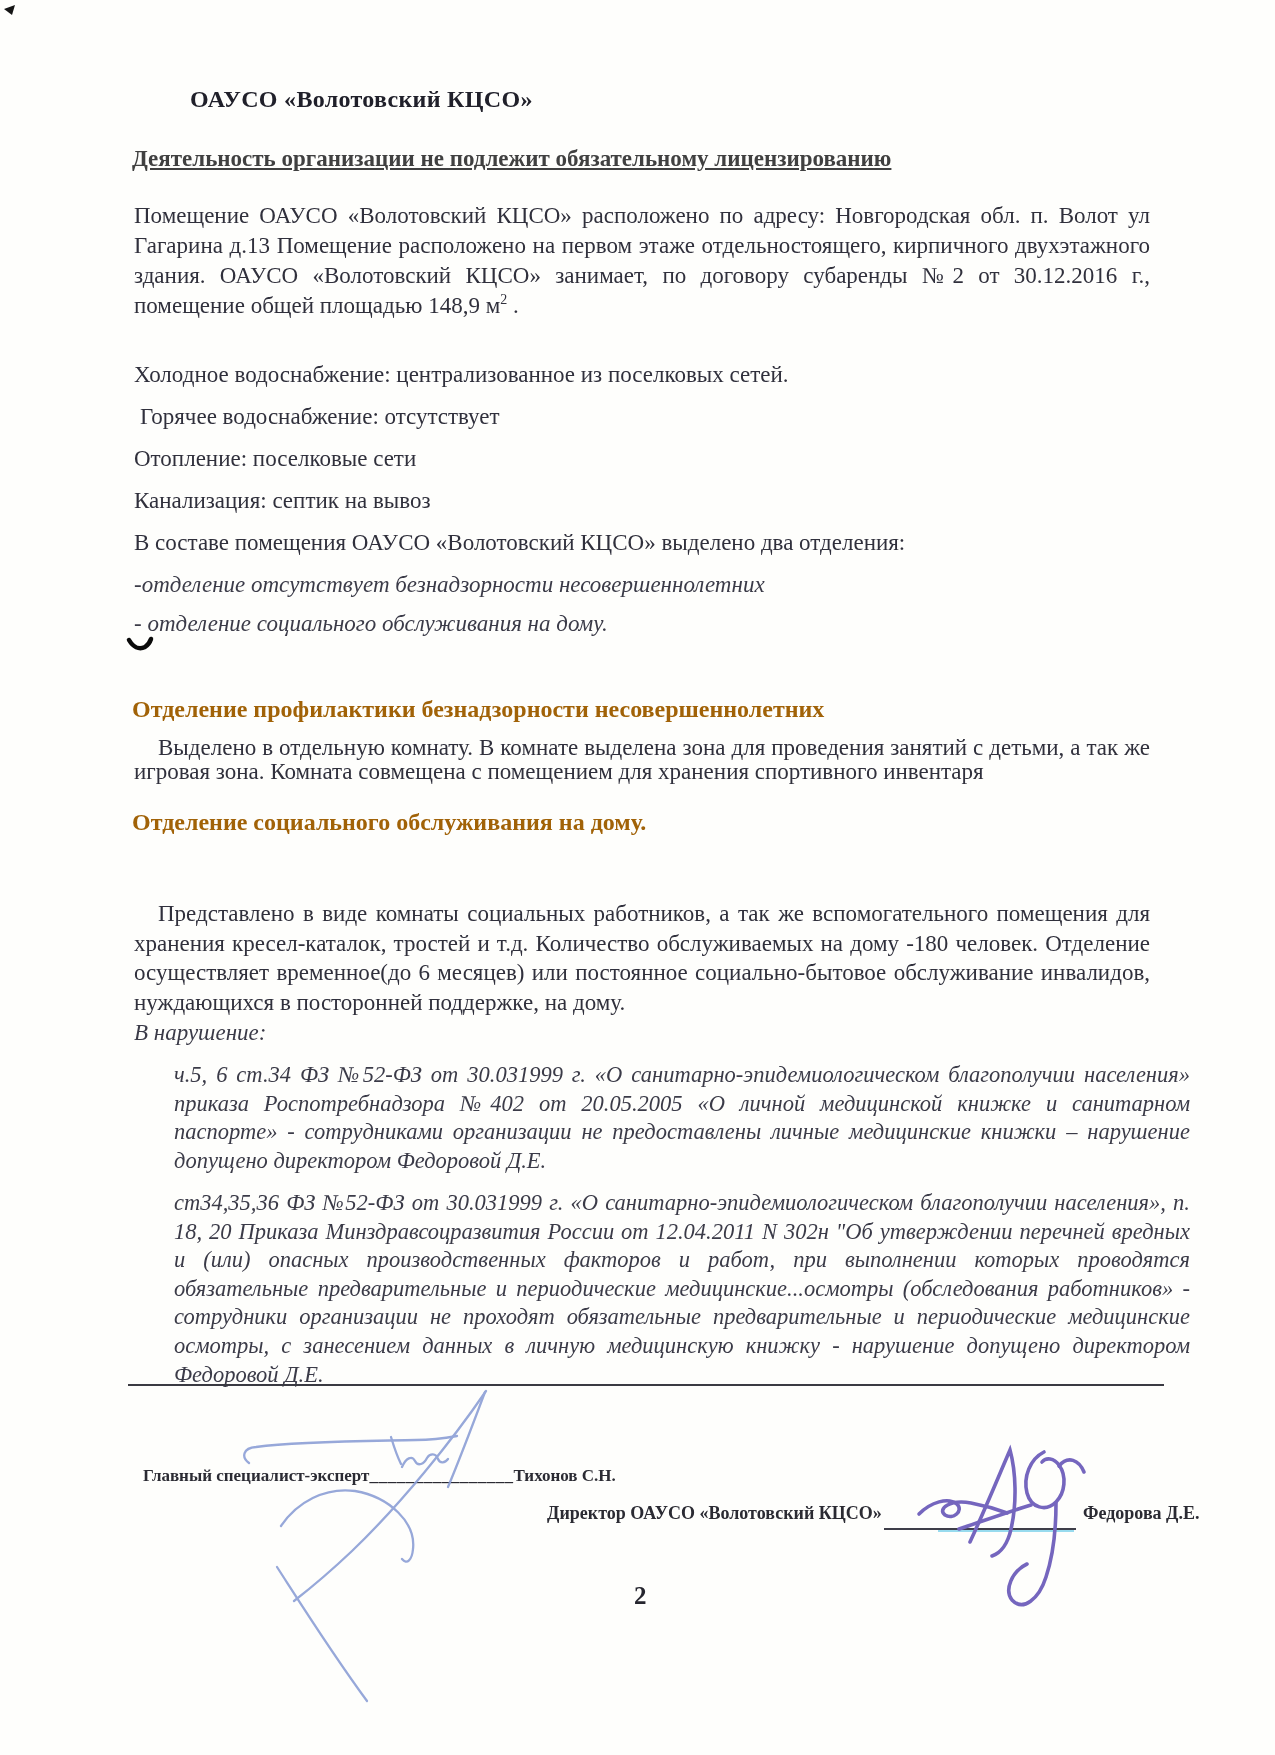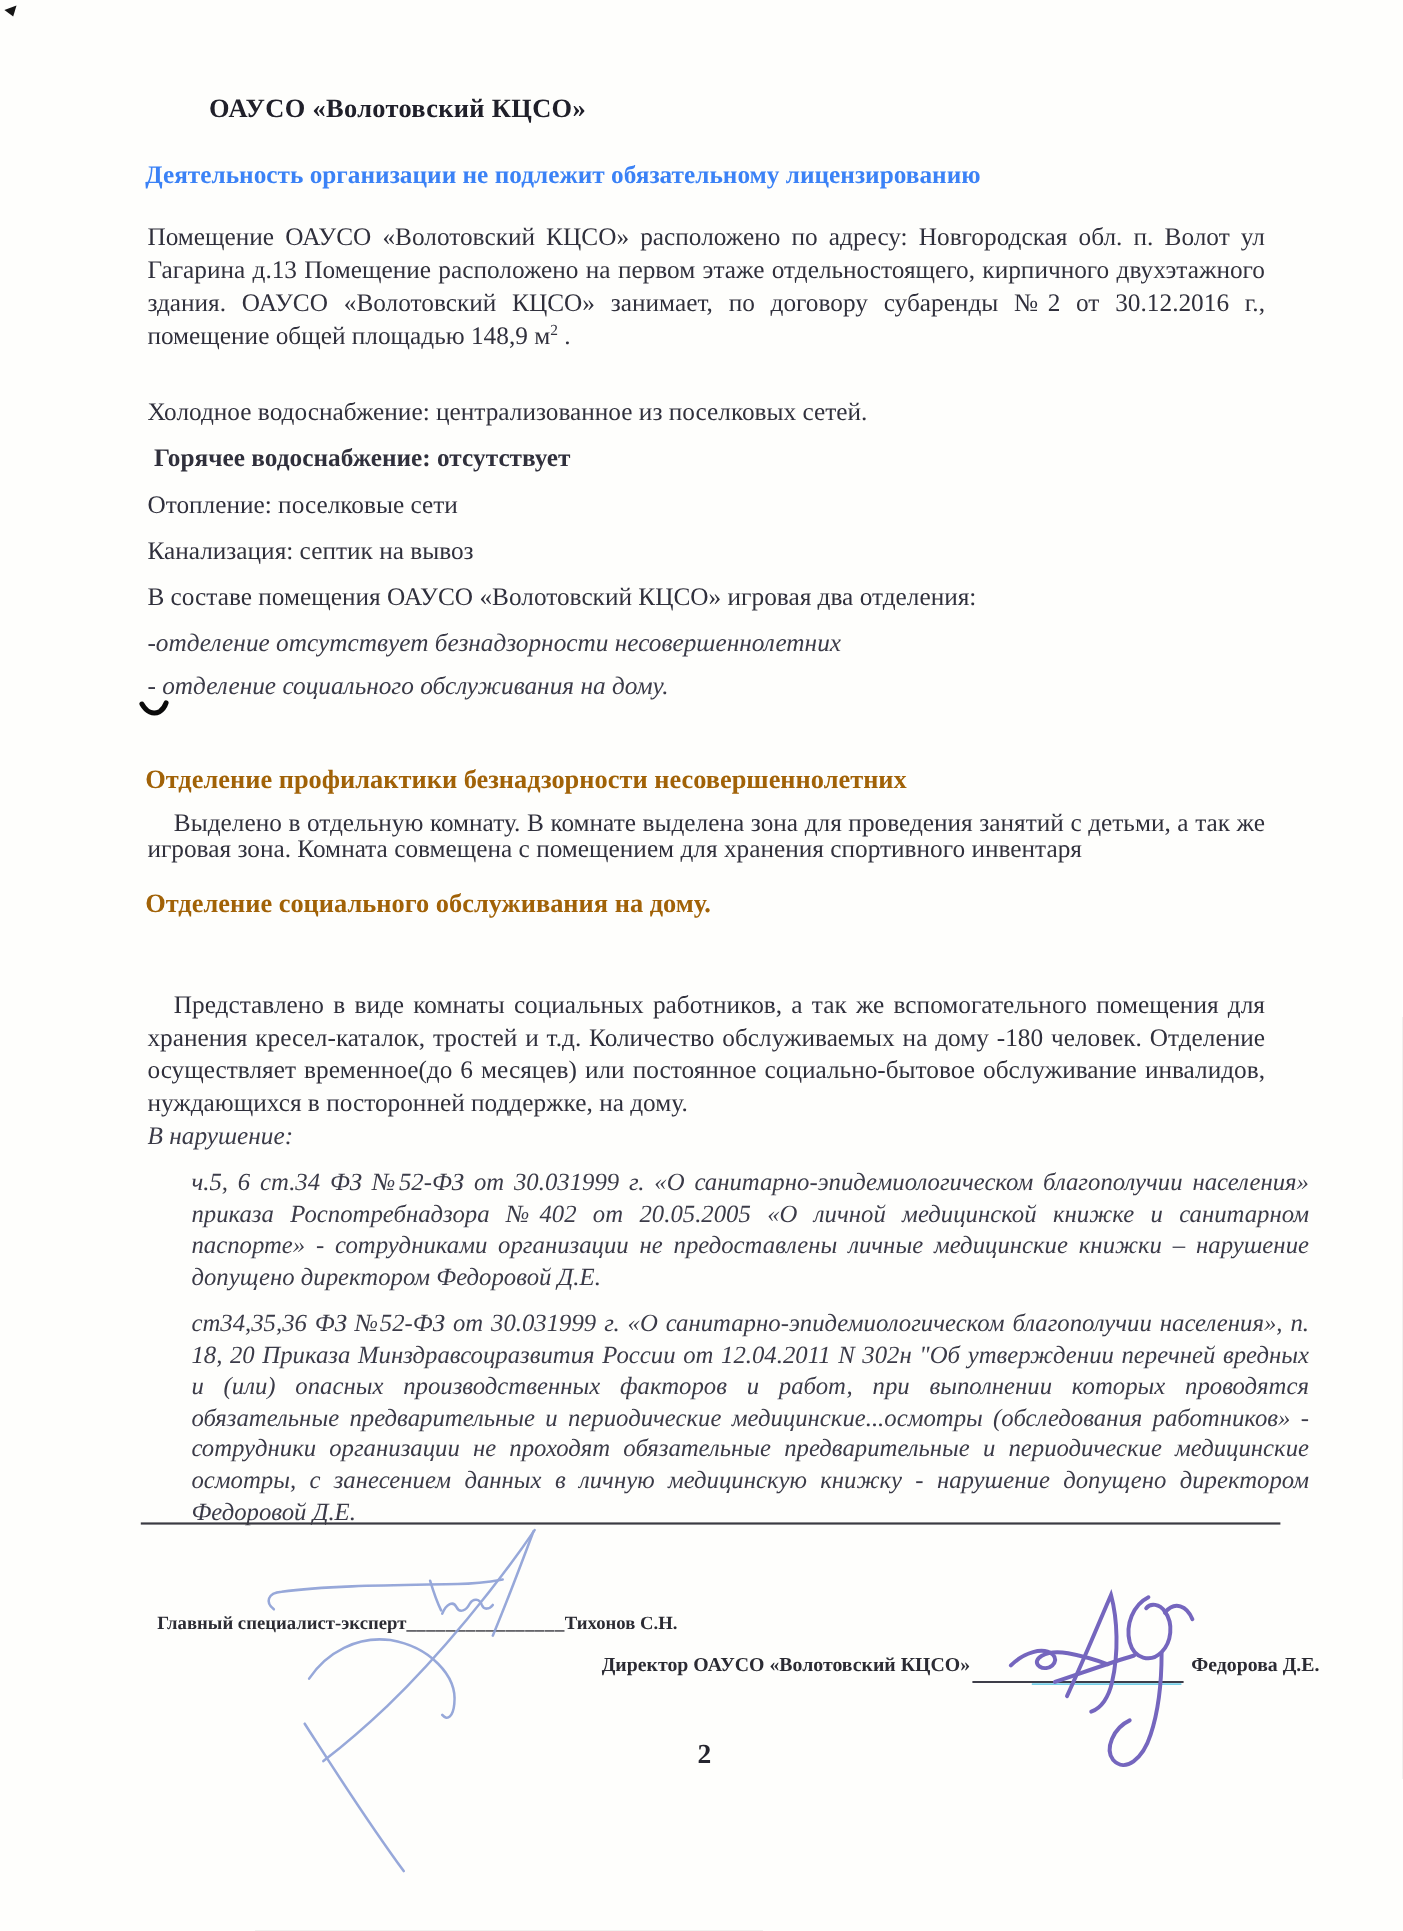--- a/index.html
+++ b/index.html
@@ -13,32 +13,32 @@
     color:#30303c;
   }
   .abs { position:absolute; }
   .org-title {
     left:190px; top:86px; width:700px;
     font-size:24px; font-weight:700; color:#20202a;
     letter-spacing:0.3px;
   }
   .license-heading {
     left:132px; top:146px; width:1020px;
-    font-size:23px; font-weight:700; color:#3b82f6;
+    font-size:23px; font-weight:700; color:#404040;text-decoration:underline;
   }
   .body-par {
     left:134px; width:1016px;
     font-size:23px; line-height:30px;
     text-align:justify;
   }
   .premises-par { top:201px; }
   .premises-par sup { font-size:14px; line-height:0; }
   .utilities { left:134px; top:362px; width:1016px; font-size:23px; }
   .utilities .u-item { height:42px; }
-  .utilities .u-item:nth-child(2) { padding-left:6px;font-weight:bold; }
+  .utilities .u-item:nth-child(2) { padding-left:6px; }
   .dept-item {
     left:134px; width:1016px;
     font-size:23px; font-style:italic; color:#3b3b48;
   }
   .dept-1 { top:572px; }
   .dept-2 { top:611px; }
   .sec-heading {
     left:132px; width:1020px;
     font-size:24px; font-weight:700; color:#a16207;
   }
@@ -92,21 +92,21 @@
 
   <div class="abs license-heading">Деятельность организации не подлежит обязательному лицензированию</div>
 
   <div class="abs body-par premises-par"><span>Помещение ОАУСО «Волотовский КЦСО»  расположено по адресу: Новгородская обл. п. Волот ул Гагарина д.13 Помещение расположено на первом этаже отдельностоящего, кирпичного двухэтажного здания. ОАУСО «Волотовский КЦСО» занимает, по договору субаренды №2 от 30.12.2016 г., помещение общей площадью 148,9 м</span><sup>2</sup><span> .</span></div>
 
   <div class="abs utilities">
     <div class="u-item">Холодное водоснабжение: централизованное из поселковых сетей.</div>
     <div class="u-item">Горячее водоснабжение: отсутствует</div>
     <div class="u-item">Отопление: поселковые сети</div>
     <div class="u-item">Канализация: септик на вывоз</div>
-    <div class="u-item">В составе помещения ОАУСО «Волотовский КЦСО» игровая два отделения:</div>
+    <div class="u-item">В составе помещения ОАУСО «Волотовский КЦСО» выделено два отделения:</div>
   </div>
 
   <div class="abs dept-item dept-1">-отделение отсутствует безнадзорности несовершеннолетних</div>
   <div class="abs dept-item dept-2">- отделение социального обслуживания на дому.</div>
 
   <div class="abs sec-heading sec1-heading">Отделение профилактики безнадзорности несовершеннолетних</div>
   <div class="abs body-par sec1-body">Выделено в отдельную комнату. В комнате выделена зона для проведения занятий с детьми, а так же игровая зона. Комната совмещена с  помещением для хранения спортивного инвентаря</div>
 
   <div class="abs sec-heading sec2-heading">Отделение социального обслуживания на дому.</div>
   <div class="abs body-par sec2-body">Представлено в виде комнаты социальных работников, а так же вспомогательного помещения для хранения кресел-каталок, тростей и т.д. Количество обслуживаемых на дому -180 человек. Отделение осуществляет временное(до 6 месяцев) или постоянное социально-бытовое обслуживание инвалидов, нуждающихся в посторонней поддержке, на дому.</div>

